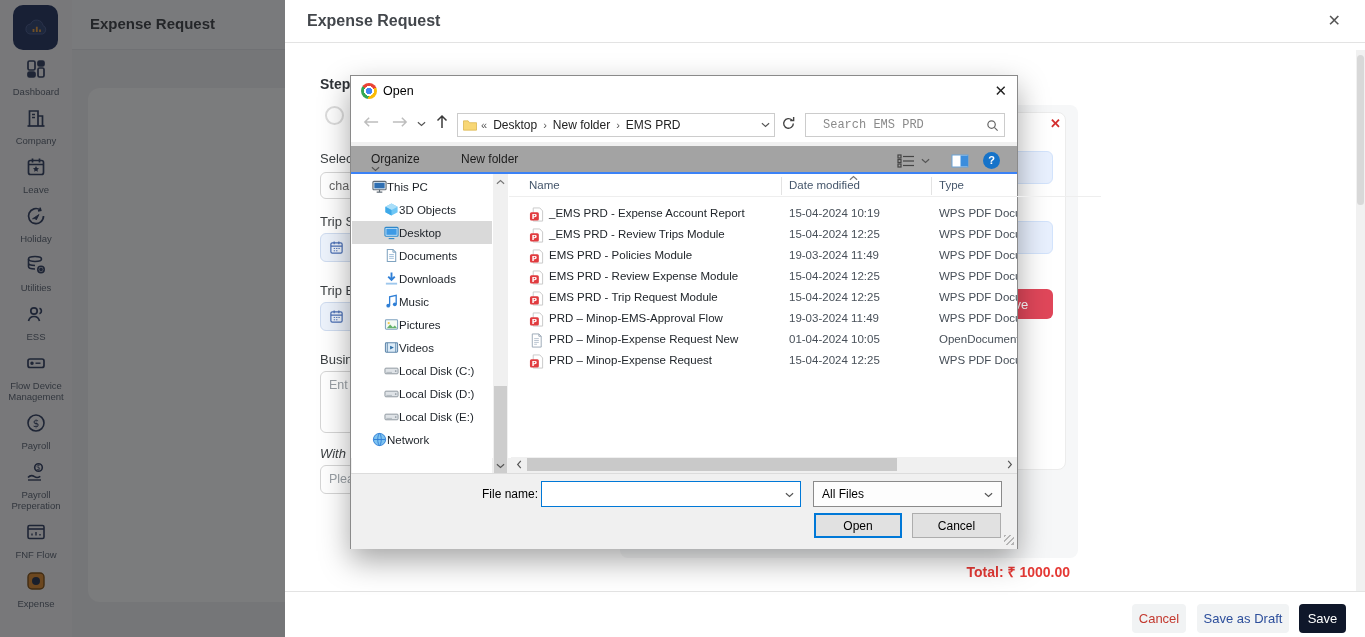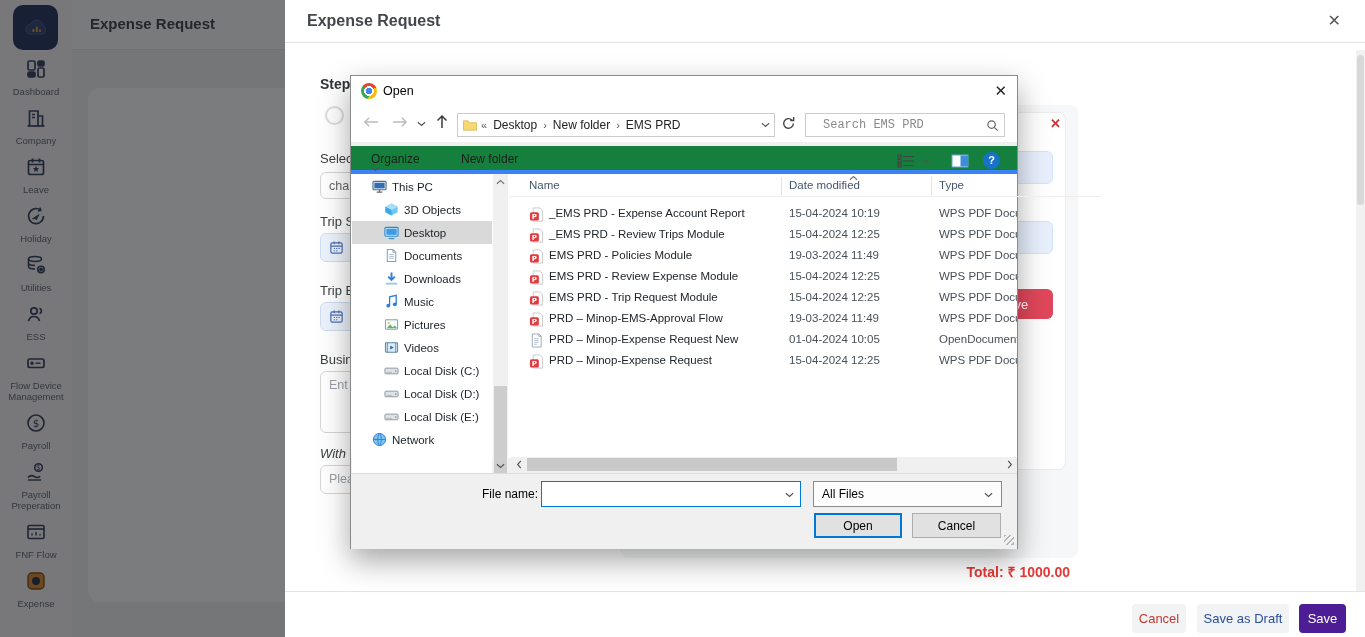--- a/index.html
+++ b/index.html
@@ -37,21 +37,21 @@
   .autofill { position:absolute; left:508px; width:260px; height:33px; background:#e8f0fe; border:1px solid #d2e3fc; border-radius:6px; }
   #remove-btn { position:absolute; left:670px; top:289px; width:98px; height:30px; background:#e0475a; color:#fff; border:none;
     border-radius:6px; font-size:13px; font-family:inherit; cursor:pointer; }
   #total { position:absolute; right:295px; top:562px; font-size:14px; font-weight:700; color:#e53935; }
 
   
   #modal-footer { position:absolute; left:0; right:0; top:591px; height:46px; background:#fff; border-top:1px solid #e3e3e3; }
   .ft-btn { position:absolute; top:12px; height:29px; border:none; border-radius:4px; font-size:13px; font-family:inherit; cursor:pointer; }
   #btn-cancel { left:847px; width:54px; background:#f1f3f4; color:#c3392f; }
   #btn-draft  { left:912px; width:92px; background:#f1f3f4; color:#2c4e9b; }
-  #btn-save   { left:1014px; width:47px; background:#4c1d95; color:#fff; }
+  #btn-save   { left:1014px; width:47px; background:#0f172a; color:#fff; }
 
   
   #modal-scroll { position:absolute; right:0; top:50px; width:9px; height:541px; background:#f1f1f1; }
   #modal-thumb { position:absolute; right:1px; top:5px; width:7px; height:150px; background:#d8d8d8; border-radius:4px; }
 
   
   #dlg { position:absolute; left:350px; top:75px; width:668px; height:474px; background:#f0f0f0;
     border:1px solid #8a8a8a; box-shadow:0 12px 28px rgba(0,0,0,.35); z-index:6; font-size:12px; color:#1c1c1c; }
   #dlg-titlebar { position:absolute; left:0; top:0; right:0; height:30px; background:#fff; }
   #dlg-title { position:absolute; left:32px; top:8px; font-size:12.5px; color:#000; }
@@ -65,27 +65,27 @@
     display:flex; align-items:center; padding:0 4px; gap:3px; }
   .crumb-item { font-size:12px; color:#222; padding:0 3px; cursor:pointer; white-space:nowrap; }
   .crumb-sep { color:#555; font-size:11px; }
   #crumb-caret { margin-left:auto; }
   #dlg-refresh { position:absolute; left:430px; top:40px; width:18px; height:18px; }
   #search { position:absolute; left:454px; top:37px; width:200px; height:24px; background:#fff; border:1px solid #cccccc; }
   #search input { position:absolute; left:17px; top:2px; width:170px; height:18px; border:none; outline:none;
     font-size:12px; font-family:Liberation Mono, monospace; color:#000000; background:transparent; }
   #search input::placeholder { color:#8a8a8a; }
   #search .mag { position:absolute; right:5px; top:5px; }
-  #dlg-toolbar { position:absolute; left:0; top:70px; right:0; height:28px; background:#15803d; border-bottom:4px solid #3b82f6; }
+  #dlg-toolbar { position:absolute; left:0; top:70px; right:0; height:28px; background:#a3a3a3; border-bottom:2px solid #3b82f6; }
   .tb-item { position:absolute; top:6px; font-size:12px; color:#1c1c1c; cursor:pointer; }
   #dlg-main { position:absolute; left:0; top:98px; right:0; height:284px; background:#fff; }
 
   
   #tree { position:absolute; left:1px; top:99px; width:140px; height:298px; background:#fff; overflow:hidden; }
-  .tree-row { position:relative; height:23px; display:flex; align-items:center; gap:5px; font-size:11.5px; color:#1d2228; cursor:pointer; padding-left:20px; white-space:nowrap; }
+  .tree-row { position:relative; height:23px; display:flex; align-items:center; font-size:11.5px; color:#1d2228; cursor:pointer; padding-left:20px; white-space:nowrap; }
   .tree-row.ind { padding-left:32px; }
   .tree-row.sel { background:#d9d9d9; }
   .tico { width:15px; height:15px; flex:0 0 15px; }
   #tree-scroll { position:absolute; left:142px; top:98px; width:15px; height:299px; background:#f0f0f0; }
   #tree-thumb { position:absolute; left:1px; top:212px; width:13px; height:138px; background:#cdcdcd; }
   .sb-arrow { position:absolute; left:0; width:15px; height:15px; display:flex; align-items:center; justify-content:center; }
 
   
   #list-head { position:absolute; left:158px; top:99px; width:592px; height:22px; border-bottom:1px solid #eee; }
   .col-h { position:absolute; top:4px; font-size:11.5px; color:#45566b; cursor:pointer; }

